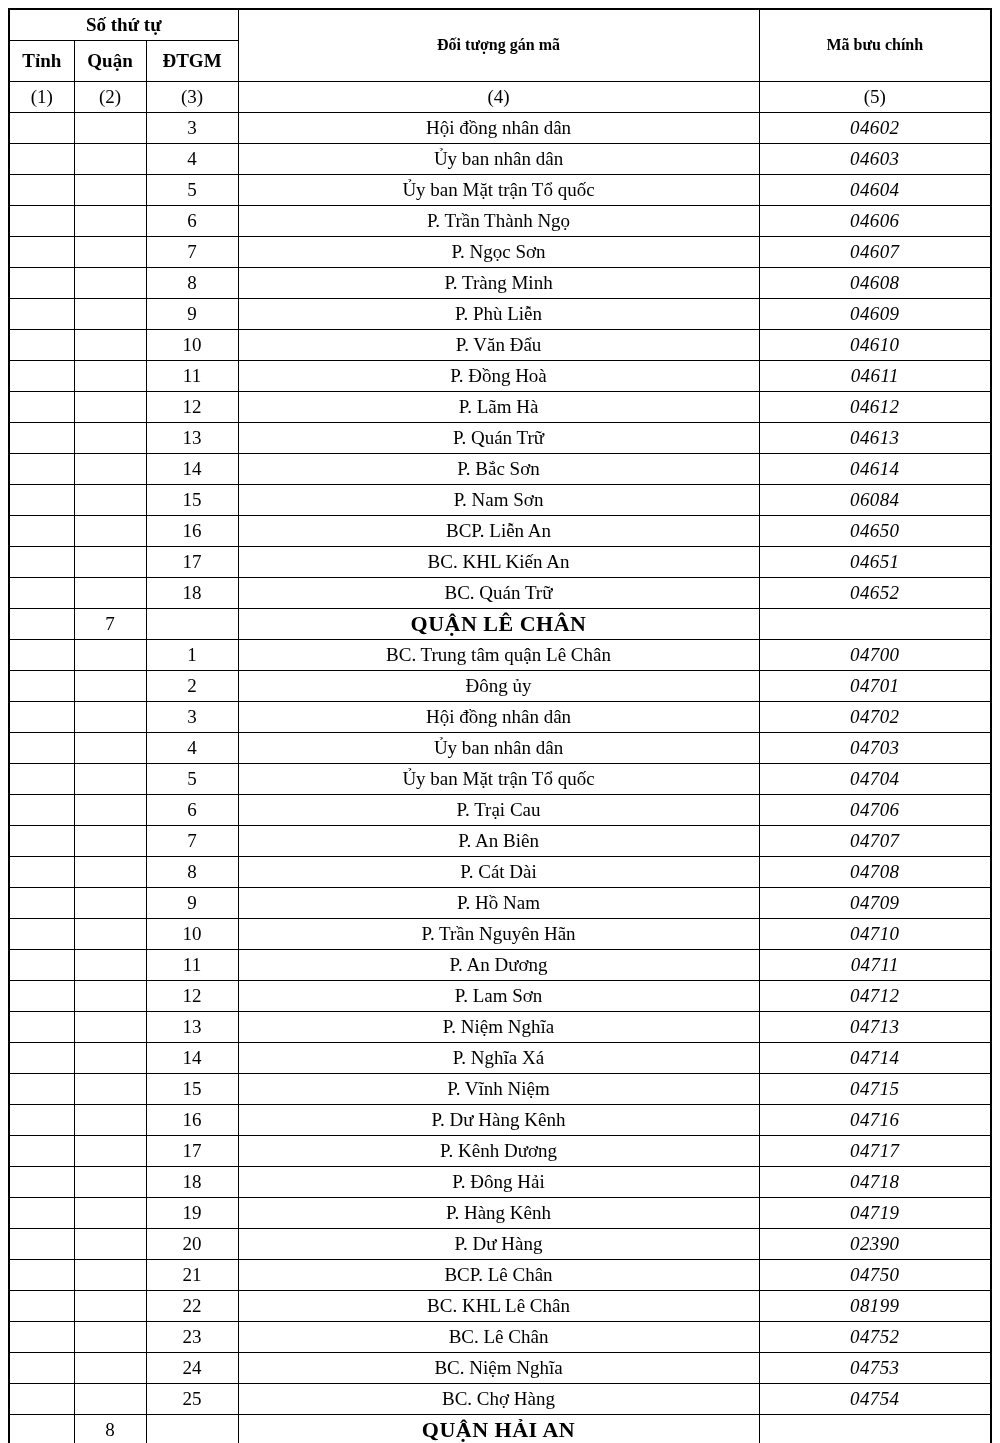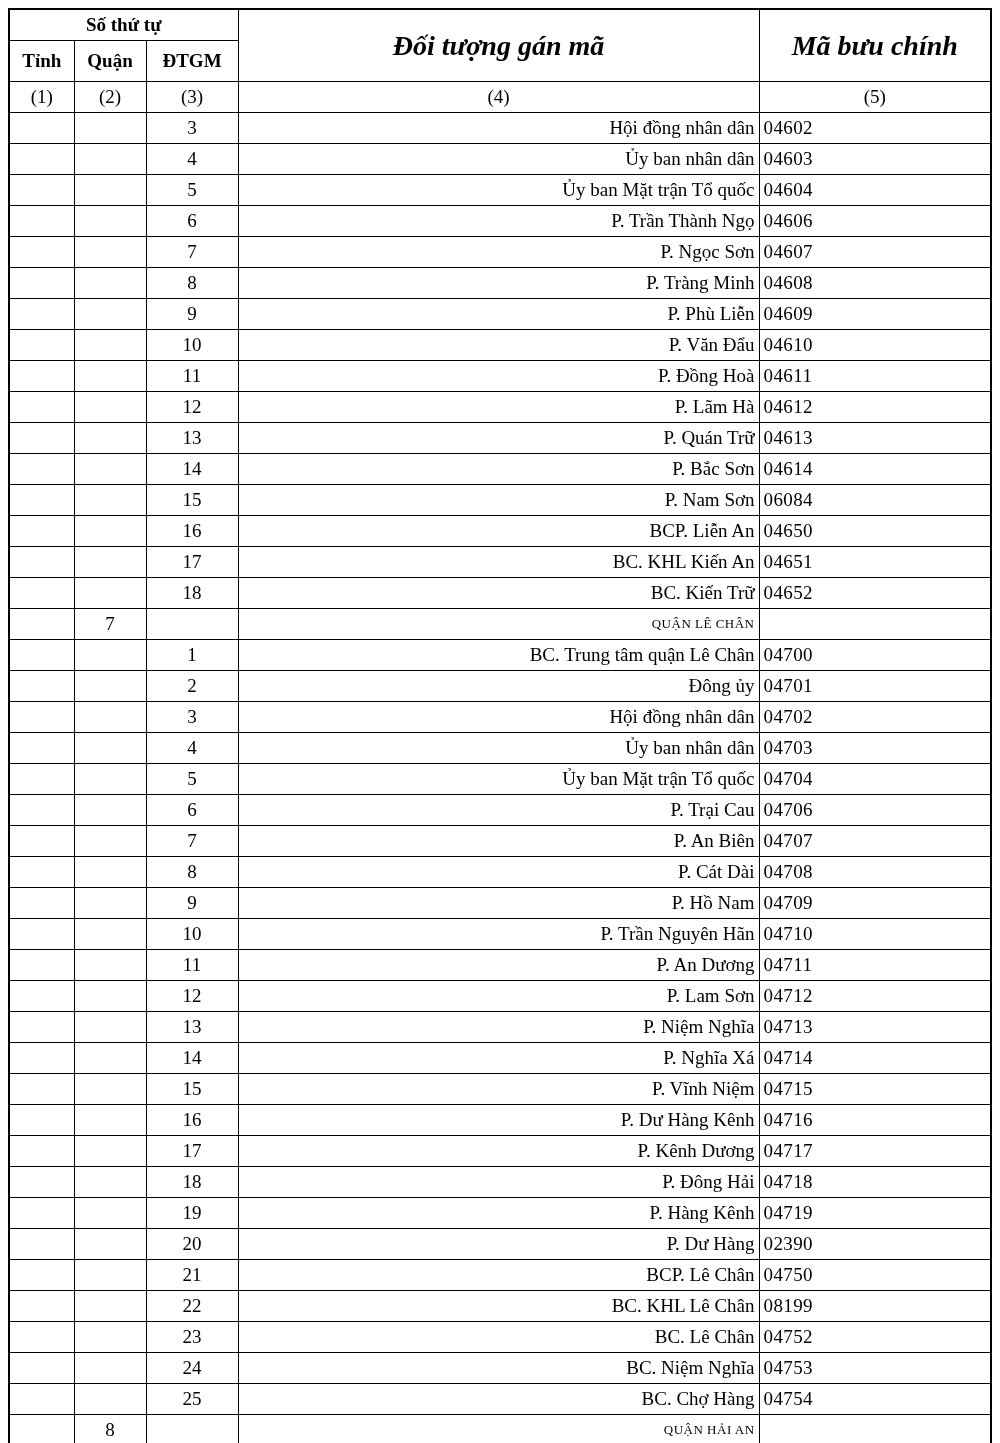--- a/index.html
+++ b/index.html
@@ -56,37 +56,36 @@
   }
   thead tr.h-top th { height: 30px; }
   thead tr.h-sub th { height: 40px; }
   thead tr.h-num th {
     height: 30px;
     font-weight: normal;
     font-size: 19px;
   }
   thead th.span-obj,
   thead th.span-code {
-    font-size: 28px;
-    font-style: italic;
+    font-size: 16px;
   }
 
   
   tbody tr { height: 30px; }
   tbody td { height: 30px; }
 
   td.num      { text-align: center; }
-  td.obj      { text-align: right; padding-left: 8px; }
-  td.code     { letter-spacing: 0.4px; }
+  td.obj      { text-align: center; padding-left: 8px; }
+  td.code     { text-align: center; letter-spacing: 0.4px; font-style: italic; }
   td.blank    { }
 
   tr.section td.obj {
-    font-weight: normal;
+    font-weight: bold;
     letter-spacing: 0.5px;
-    font-size: 13px;
+    font-size: 22px;
   }
 </style>
 </head>
 <body>
 
 <div class="page">
   <table class="postal">
     <colgroup>
       <col class="c-tinh">
         <col class="c-quan">
@@ -216,21 +215,21 @@
           <td class="num blank"></td>
           <td class="num"></td>
           <td class="num">17</td>
           <td class="obj">BC. KHL Kiến An</td>
           <td class="code">04651</td>
         </tr>
         <tr>
           <td class="num blank"></td>
           <td class="num"></td>
           <td class="num">18</td>
-          <td class="obj">BC. Kiến Trữ</td>
+          <td class="obj">BC. Quán Trữ</td>
           <td class="code">04652</td>
         </tr>
         <tr class="section">
           <td class="num blank"></td>
           <td class="num">7</td>
           <td class="num"></td>
           <td class="obj">QUẬN LÊ CHÂN</td>
           <td class="code"></td>
         </tr>
         <tr>

